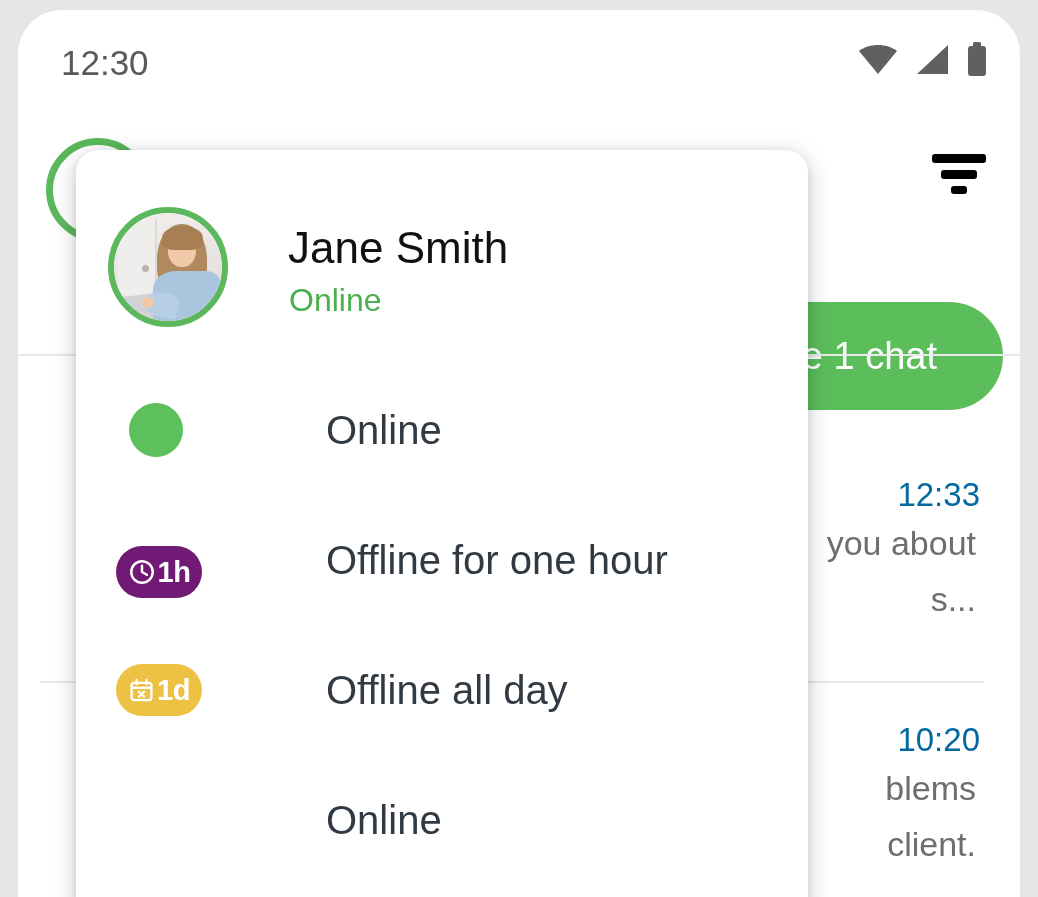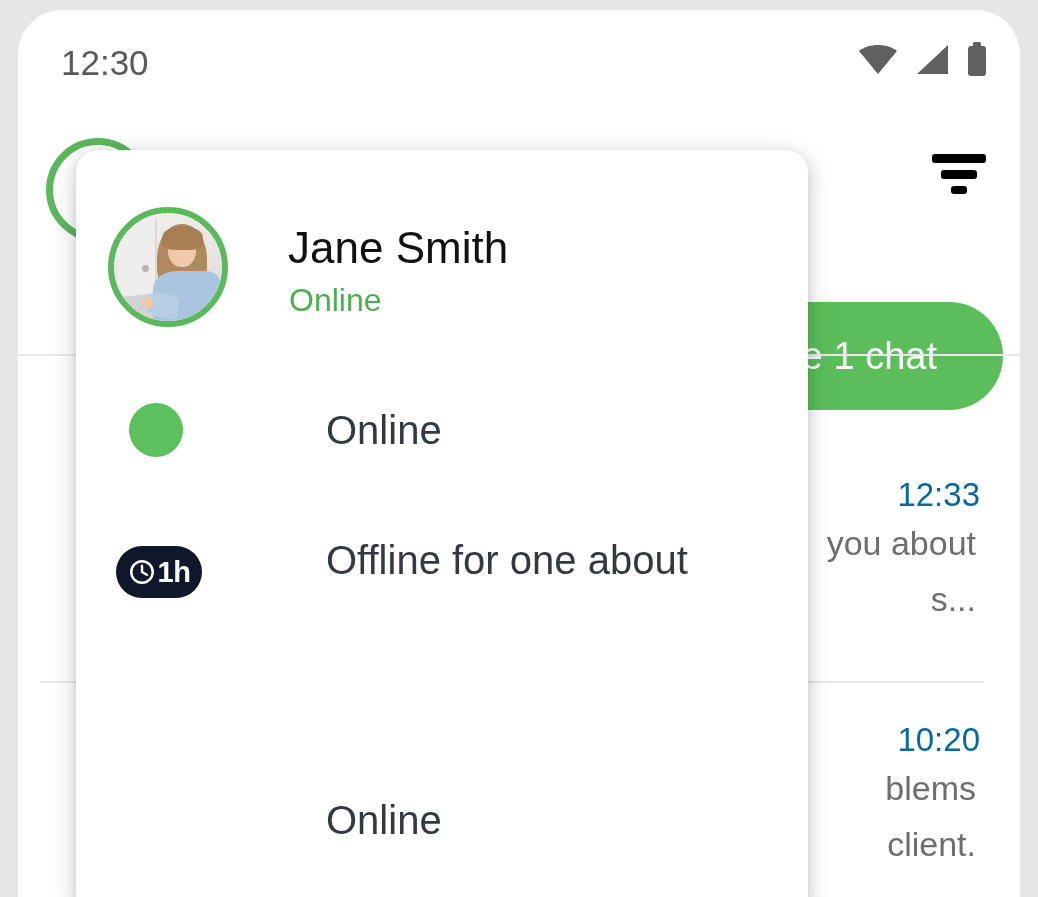--- a/index.html
+++ b/index.html
@@ -354,30 +354,42 @@
         <div id="profile-name">Jane Smith</div>
         <div id="profile-status">Online</div>
       </div>
 
       <div class="opt-row" id="opt0">
         <div class="opt-badge dot-badge" style="background:#5CC05C;"></div>
         <div class="opt-label">Online</div>
       </div>
 
       <div class="opt-row" id="opt1">
-        <div class="opt-badge pill-badge" style="background:#0f172a;margin-top:24px;">
+        <div class="opt-badge pill-badge" style="background:#701a75;margin-top:24px;">
           <svg class="pb-icon" width="28" height="28" viewBox="0 0 24 24">
             <circle cx="12" cy="12" r="9.2" fill="none" stroke="#ffffff" stroke-width="2.1"></circle>
             <path d="M12 6.6 L12 12 L16.2 14.4" fill="none" stroke="#ffffff" stroke-width="2.1" stroke-linecap="round" stroke-linejoin="round"></path>
           </svg>
           <span class="pb-text">1h</span>
         </div>
-        <div class="opt-label">Offline for one about</div>
-      </div>
-
+        <div class="opt-label">Offline for one hour</div>
+      </div>
+
+      <div class="opt-row" id="opt2">
+        <div class="opt-badge pill-badge" style="background:#EDC244;">
+          <svg class="pb-icon" width="27" height="27" viewBox="0 0 24 24">
+            <rect x="3.2" y="5.2" width="17.6" height="15.4" rx="2.2" fill="none" stroke="#ffffff" stroke-width="2.1"></rect>
+            <path d="M3.2 9.6 L20.8 9.6" stroke="#ffffff" stroke-width="2.1"></path>
+            <path d="M7.6 2.6 L7.6 6.2 M16.4 2.6 L16.4 6.2" stroke="#ffffff" stroke-width="2.1" stroke-linecap="round"></path>
+            <path d="M9.6 13 L14.4 17.6 M14.4 13 L9.6 17.6" stroke="#ffffff" stroke-width="1.9" stroke-linecap="round"></path>
+          </svg>
+          <span class="pb-text">1d</span>
+        </div>
+        <div class="opt-label">Offline all day</div>
+      </div>
 
       <div class="opt-row" id="opt3">
         <div class="opt-label">Online</div>
       </div>
 
     </div>
 
   </div>
 </div>
 

